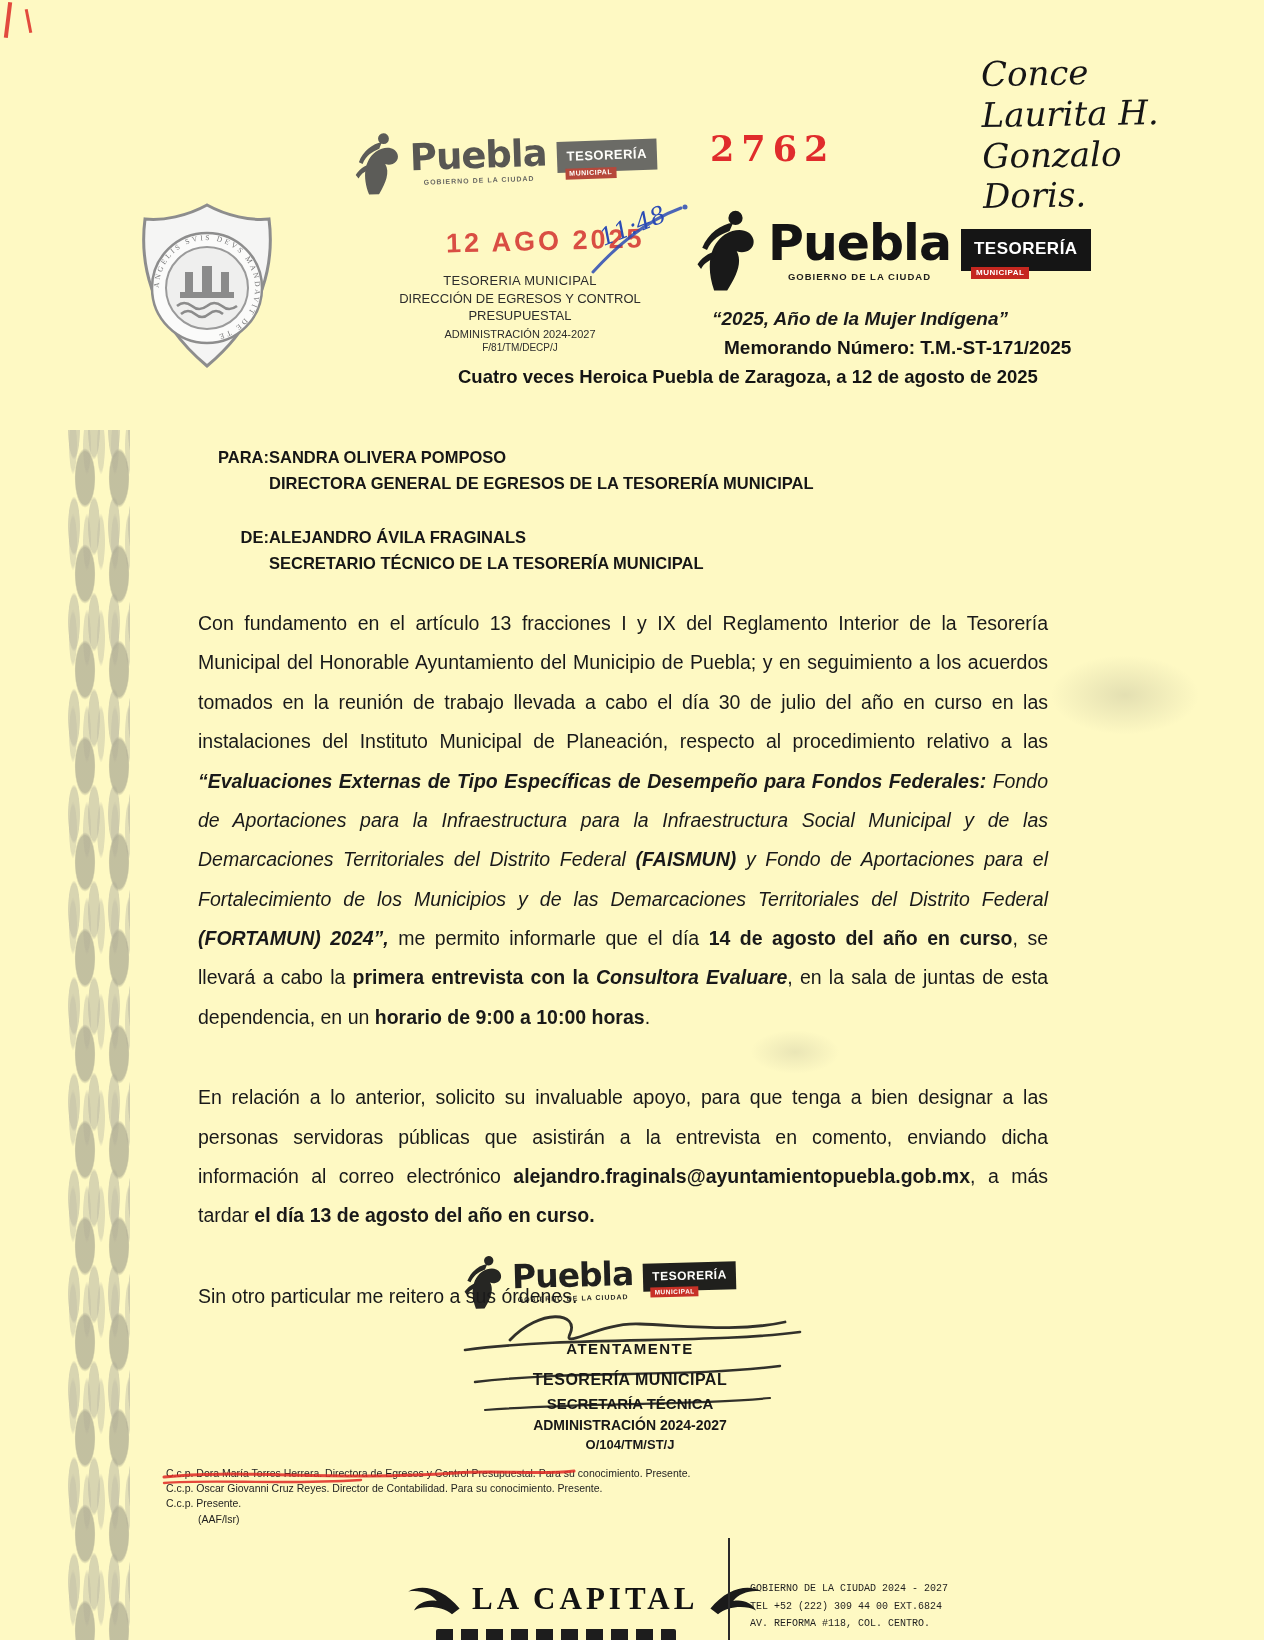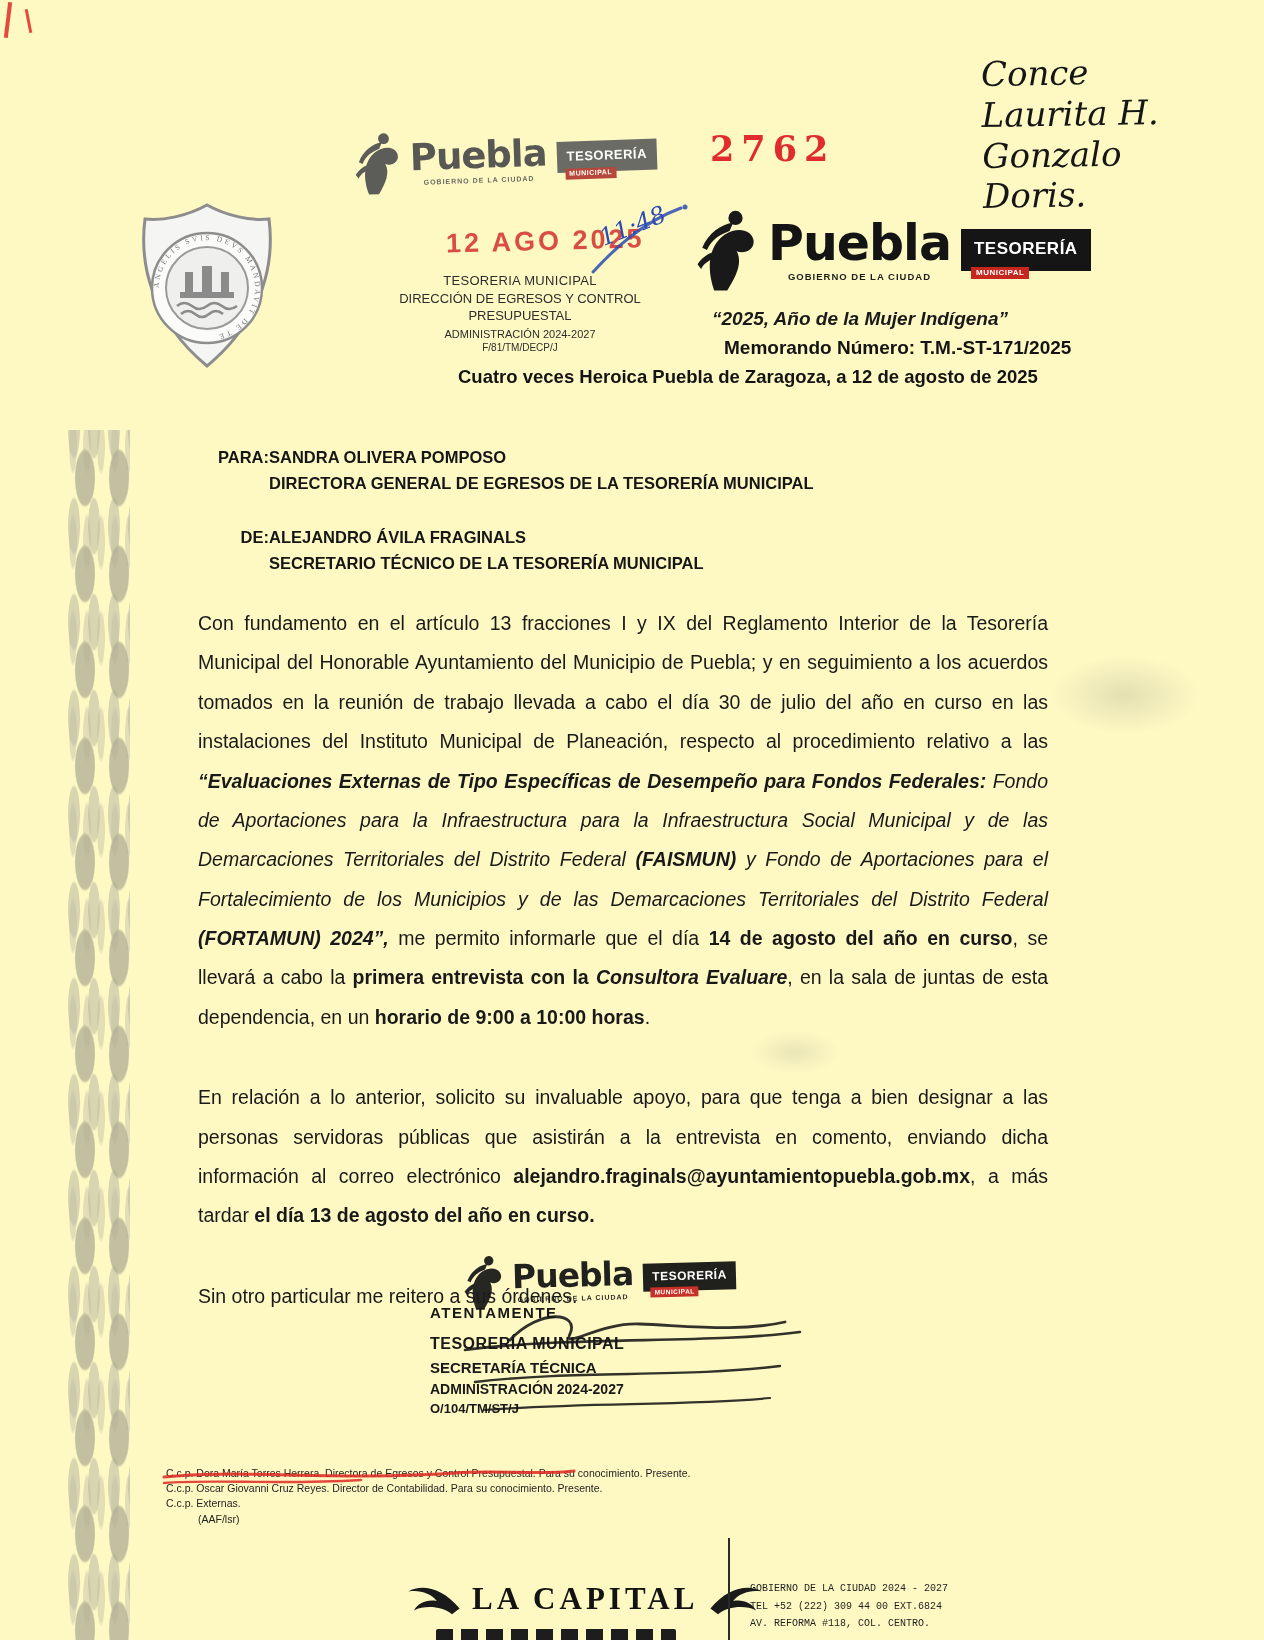--- a/index.html
+++ b/index.html
@@ -97,21 +97,21 @@
   .addr .title{margin-left:64px;margin-top:7px;font-weight:bold;}
   .addr-to{top:448px;}
   .addr-from{top:528px;}
 
   
   .body-text{left:198px;top:604px;width:850px;font-size:19.5px;line-height:2.02;text-align:justify;color:#191919;}
   .body-text p{margin:0 0 41px 0;}
   .body-text p:last-child{margin-bottom:0;}
 
   
-  .sig-block{left:430px;top:1252px;width:400px;color:#181818;}
+  .sig-block{left:430px;top:1288px;width:400px;text-align:center;color:#181818;}
   .sig-salutation{margin-top:52px;font-size:15px;font-weight:bold;letter-spacing:1.5px;}
   .sig-l1{margin-top:14px;font-size:16px;font-weight:bold;letter-spacing:.5px;}
   .sig-l2{margin-top:6px;font-size:15px;font-weight:bold;}
   .sig-l3{margin-top:5px;font-size:14px;font-weight:bold;}
   .sig-l4{margin-top:4px;font-size:13px;font-weight:bold;}
   .sig-scribble{left:440px;top:1306px;pointer-events:none;}
 
   
   .ccp{left:166px;top:1466px;font-size:10.5px;line-height:1.45;color:#1e1e1e;}
   .ccp .initials{margin-left:32px;}
@@ -283,21 +283,21 @@
       <path d="M70 34 C100 2 140 6 130 28 C122 44 160 16 200 18 C250 20 300 26 345 16" stroke-width="2.8"></path>
       <path d="M25 44 C130 30 270 38 360 26" stroke-width="2.6"></path>
       <path d="M35 76 C135 64 245 72 340 60" stroke-width="2.4"></path>
       <path d="M45 104 C145 96 245 100 330 92" stroke-width="2.2"></path>
     </g>
   </svg>
 
   <div class="abs ccp">
     <div>C.c.p. Dora María Torres Herrera. Directora de Egresos y Control Presupuestal. Para su conocimiento. Presente.</div>
     <div>C.c.p. Oscar Giovanni Cruz Reyes. Director de Contabilidad. Para su conocimiento. Presente.</div>
-    <div>C.c.p. Externas.</div>
+    <div>C.c.p. Presente.</div>
     <div class="initials">(AAF/lsr)</div>
   </div>
 
   <svg class="abs ccp-scribble" width="430" height="30" viewBox="0 0 430 30">
     <g stroke="#e02a24" fill="none" stroke-linecap="round" opacity=".85">
       <path d="M8 17 C80 9 180 21 300 13 C340 10 385 15 418 11" stroke-width="3"></path>
       <path d="M8 23 C60 19 120 25 205 20" stroke-width="2.4"></path>
     </g>
   </svg>
 

